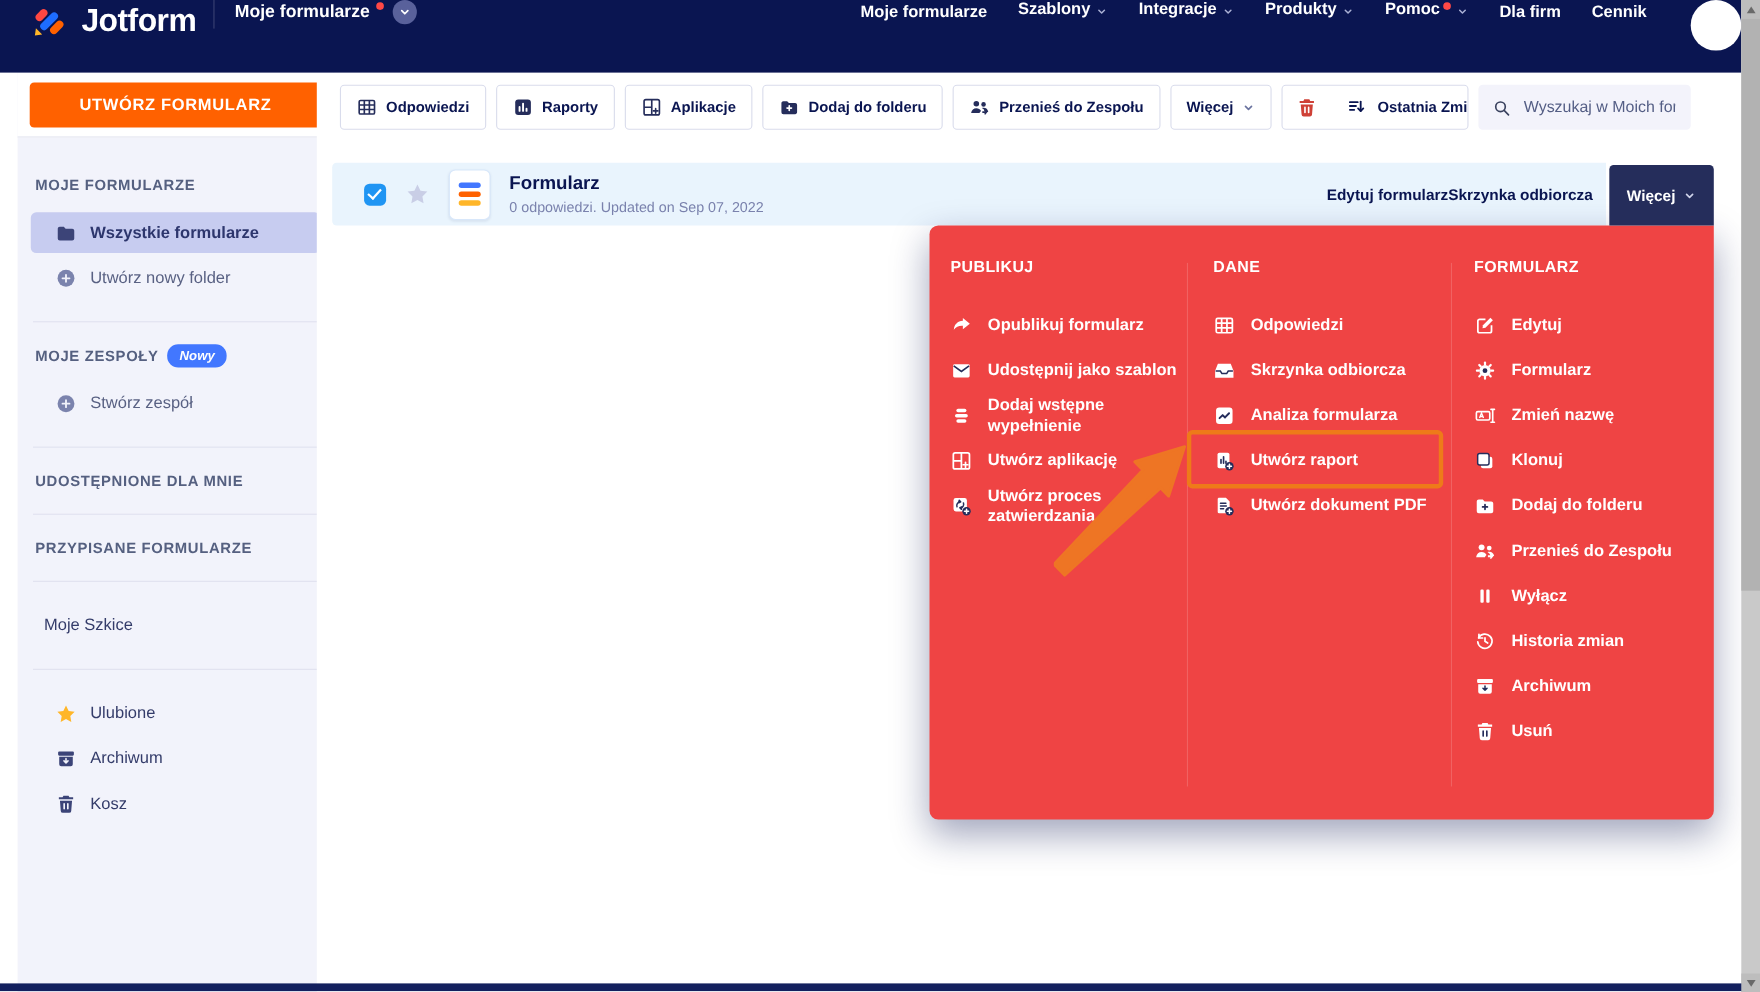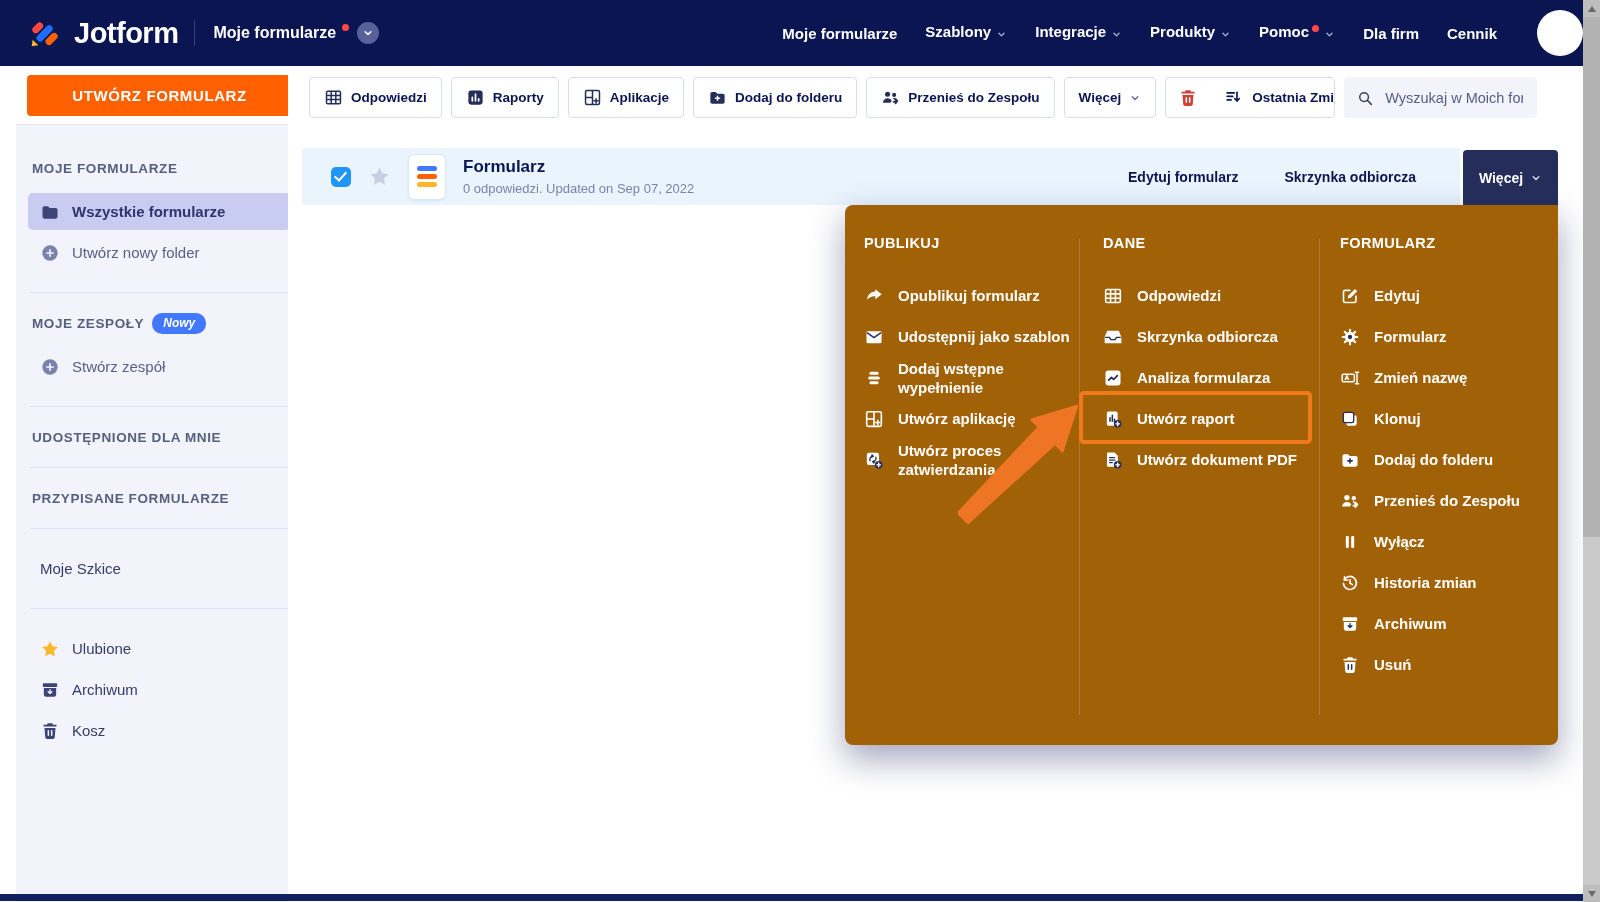--- a/index.html
+++ b/index.html
@@ -1,20 +1,20 @@
 <!DOCTYPE html>
 <html><head>
 <meta charset="utf-8">
 <style>
   html,body{margin:0;padding:0;background:#fff;}
   *{box-sizing:border-box;font-family:"Liberation Sans","DejaVu Sans",sans-serif;}
   .stage{position:relative;width:1600px;height:902px;overflow:hidden;background:#fff;}
 
   
-  .navbar{position:absolute;left:0;top:0;width:1583px;height:66px;background:#0a1551;display:flex;align-items:center;z-index:30;}
+  .navbar{position:absolute;left:0;top:0;width:1583px;height:66px;background:#0a1551;display:flex;align-items:flex-start;z-index:30;}
   .logo-wrap{display:flex;align-items:center;margin-left:26px;cursor:pointer;}
   .logo-text{color:#fff;font-size:29px;font-weight:bold;letter-spacing:-0.5px;margin-left:10px;}
   .nav-sep{width:1px;height:26px;background:#3a4273;margin:0 18px 0 16px;}
   .workspace{display:flex;align-items:center;gap:8px;color:#fff;font-size:16px;font-weight:bold;cursor:pointer;}
   .red-dot{width:7px;height:7px;border-radius:50%;background:#ff4846;align-self:flex-start;margin:2px 0 0 -2px;}
   .ws-chev{width:22px;height:22px;border-radius:50%;background:#59619b;display:flex;align-items:center;justify-content:center;color:#fff;}
   .ws-chev svg{width:12px;height:12px;}
   .nav-right{margin-left:auto;display:flex;align-items:center;gap:28px;padding-right:20px;}
   .nav-item{display:flex;align-items:flex-start;gap:5px;color:#fff;font-size:15px;font-weight:bold;cursor:pointer;white-space:nowrap;}
   .nav-item .chev{color:#aab0d4;margin-top:3px;}
@@ -30,21 +30,21 @@
   .vs-thumb{position:absolute;left:0;top:17px;width:17px;height:520px;background:#b2b2b2;}
 
   
   .sidebar{position:absolute;left:16px;top:66px;width:288px;height:836px;background:#f2f3fb;border-right:1px solid #e3e5f0;}
   .side-top{height:59px;background:#fff;border-bottom:1px solid #e3e5f0;display:flex;align-items:center;justify-content:center;}
   .create-btn{width:265px;height:41px;background:#ff6100;border:none;border-radius:4px;color:#fff;font-size:15px;font-weight:bold;letter-spacing:.6px;cursor:pointer;}
   .side-list{padding:34px 12px 0 12px;}
   .s-heading{display:flex;align-items:center;gap:8px;font-size:13.5px;font-weight:bold;color:#556080;letter-spacing:.6px;margin:0 0 16px 4px;height:18px;}
   .s-heading.after-div{margin-top:10px;}
   .badge{background:#4277ff;color:#fff;font-size:12px;font-style:italic;font-weight:bold;letter-spacing:0;border-radius:10px;padding:3px 11px 4px 11px;}
-  .s-item{display:flex;align-items:center;gap:12px;height:37px;padding:0 12px;border-radius:5px;color:#343c6a;font-size:15px;cursor:pointer;margin-bottom:4px;}
+  .s-item{display:flex;align-items:center;gap:12px;height:37px;padding:0 22px;border-radius:5px;color:#343c6a;font-size:15px;cursor:pointer;margin-bottom:4px;}
   .s-item.selected{background:#c7ccf0;font-weight:bold;color:#2d366d;}
   .s-item.muted{color:#596183;}
   .s-item .ic{width:20px;height:20px;flex:0 0 auto;display:flex;}
   .s-item .ic svg{width:100%;height:100%;}
   .s-item.plain{padding-left:12px;}
   .s-div{height:1px;background:#e0e2ef;margin:21px 2px;}
   .side-list{--cut:#f2f3fb;}
   .icon-gray{color:#7b83ad;}
   .icon-navy{color:#3c4478;}
   .icon-star{color:#ffb629;}
@@ -76,28 +76,28 @@
   .row{position:absolute;left:14px;top:82px;width:1158px;height:57px;background:#e9f4fd;border-radius:4px 0 0 4px;display:flex;align-items:center;}
   .checkbox{width:20px;height:20px;border-radius:5px;background:#2095f3;margin-left:29px;position:relative;cursor:pointer;flex:0 0 auto;}
   .checkbox::after{content:"";position:absolute;left:6px;top:2.5px;width:5px;height:10px;border:solid #fff;border-width:0 2.4px 2.4px 0;transform:rotate(42deg);}
   .row-star{width:23px;height:23px;color:#c9cee6;margin-left:17px;cursor:pointer;flex:0 0 auto;display:flex;}
   .row-star svg{width:100%;height:100%;}
   .form-ic{width:38px;height:46px;background:#fff;border:1px solid #d8e7fa;border-radius:6px;margin-left:17px;display:flex;flex-direction:column;align-items:center;justify-content:center;gap:3.5px;flex:0 0 auto;box-shadow:0 1px 2px rgba(40,60,120,.08);}
   .form-ic i{display:block;width:20px;height:4.5px;border-radius:2.5px;}
   .row-texts{margin-left:17px;}
   .row-title{font-size:17px;font-weight:bold;color:#0a1551;margin-bottom:4px;}
   .row-sub{font-size:13px;color:#7a82ad;font-weight:normal;}
-  .row-actions{margin-left:auto;display:flex;align-items:flex-end;gap:46px;padding-right:44px;}
+  .row-actions{margin-left:auto;display:flex;align-items:flex-end;padding-right:12px;}
   .row-link{font-size:14px;font-weight:bold;color:#0a1551;cursor:pointer;white-space:nowrap;}
   .more-row-btn{position:absolute;left:1175px;top:84px;width:95px;height:55px;background:#252d5b;border:none;border-radius:4px 4px 0 0;color:#fff;font-size:14px;font-weight:bold;cursor:pointer;display:flex;align-items:center;justify-content:center;gap:7px;z-index:41;}
   .more-row-btn .chev{display:flex;color:#cfd3ea;}
   .more-row-btn .chev svg{width:12px;height:12px;}
 
   
-  .menu{position:absolute;left:845px;top:205px;width:713px;height:540px;background:#a16207;border-radius:8px 0 8px 8px;box-shadow:0 14px 34px rgba(10,21,81,.38);z-index:40;--cut:#252d5b;}
+  .menu{position:absolute;left:845px;top:205px;width:713px;height:540px;background:#ef4444;border-radius:8px 0 8px 8px;box-shadow:0 14px 34px rgba(10,21,81,.38);z-index:40;--cut:#252d5b;}
   .mcol{position:absolute;top:0;}
   .mcol .mhead{margin-top:28px;height:20px;line-height:20px;color:#fff;font-size:14.5px;font-weight:bold;letter-spacing:.4px;}
   .mitems{margin-top:22px;}
   .mitem{display:flex;align-items:center;min-height:41px;cursor:pointer;}
   .mitem .ic{width:22px;height:20px;color:#fff;flex:0 0 auto;display:flex;align-items:center;}
   .mitem .ic svg{width:20px;height:20px;}
   .mitem .mlabel{margin-left:12px;color:#fff;font-size:15px;font-weight:bold;line-height:19px;max-width:185px;}
   .mdiv{position:absolute;top:34px;bottom:30px;width:1px;background:rgba(255,255,255,.16);}
   .hl-box{position:absolute;left:234px;top:186px;width:233px;height:53px;border:4px solid #ee7a19;border-radius:5px;pointer-events:none;z-index:45;}
 

